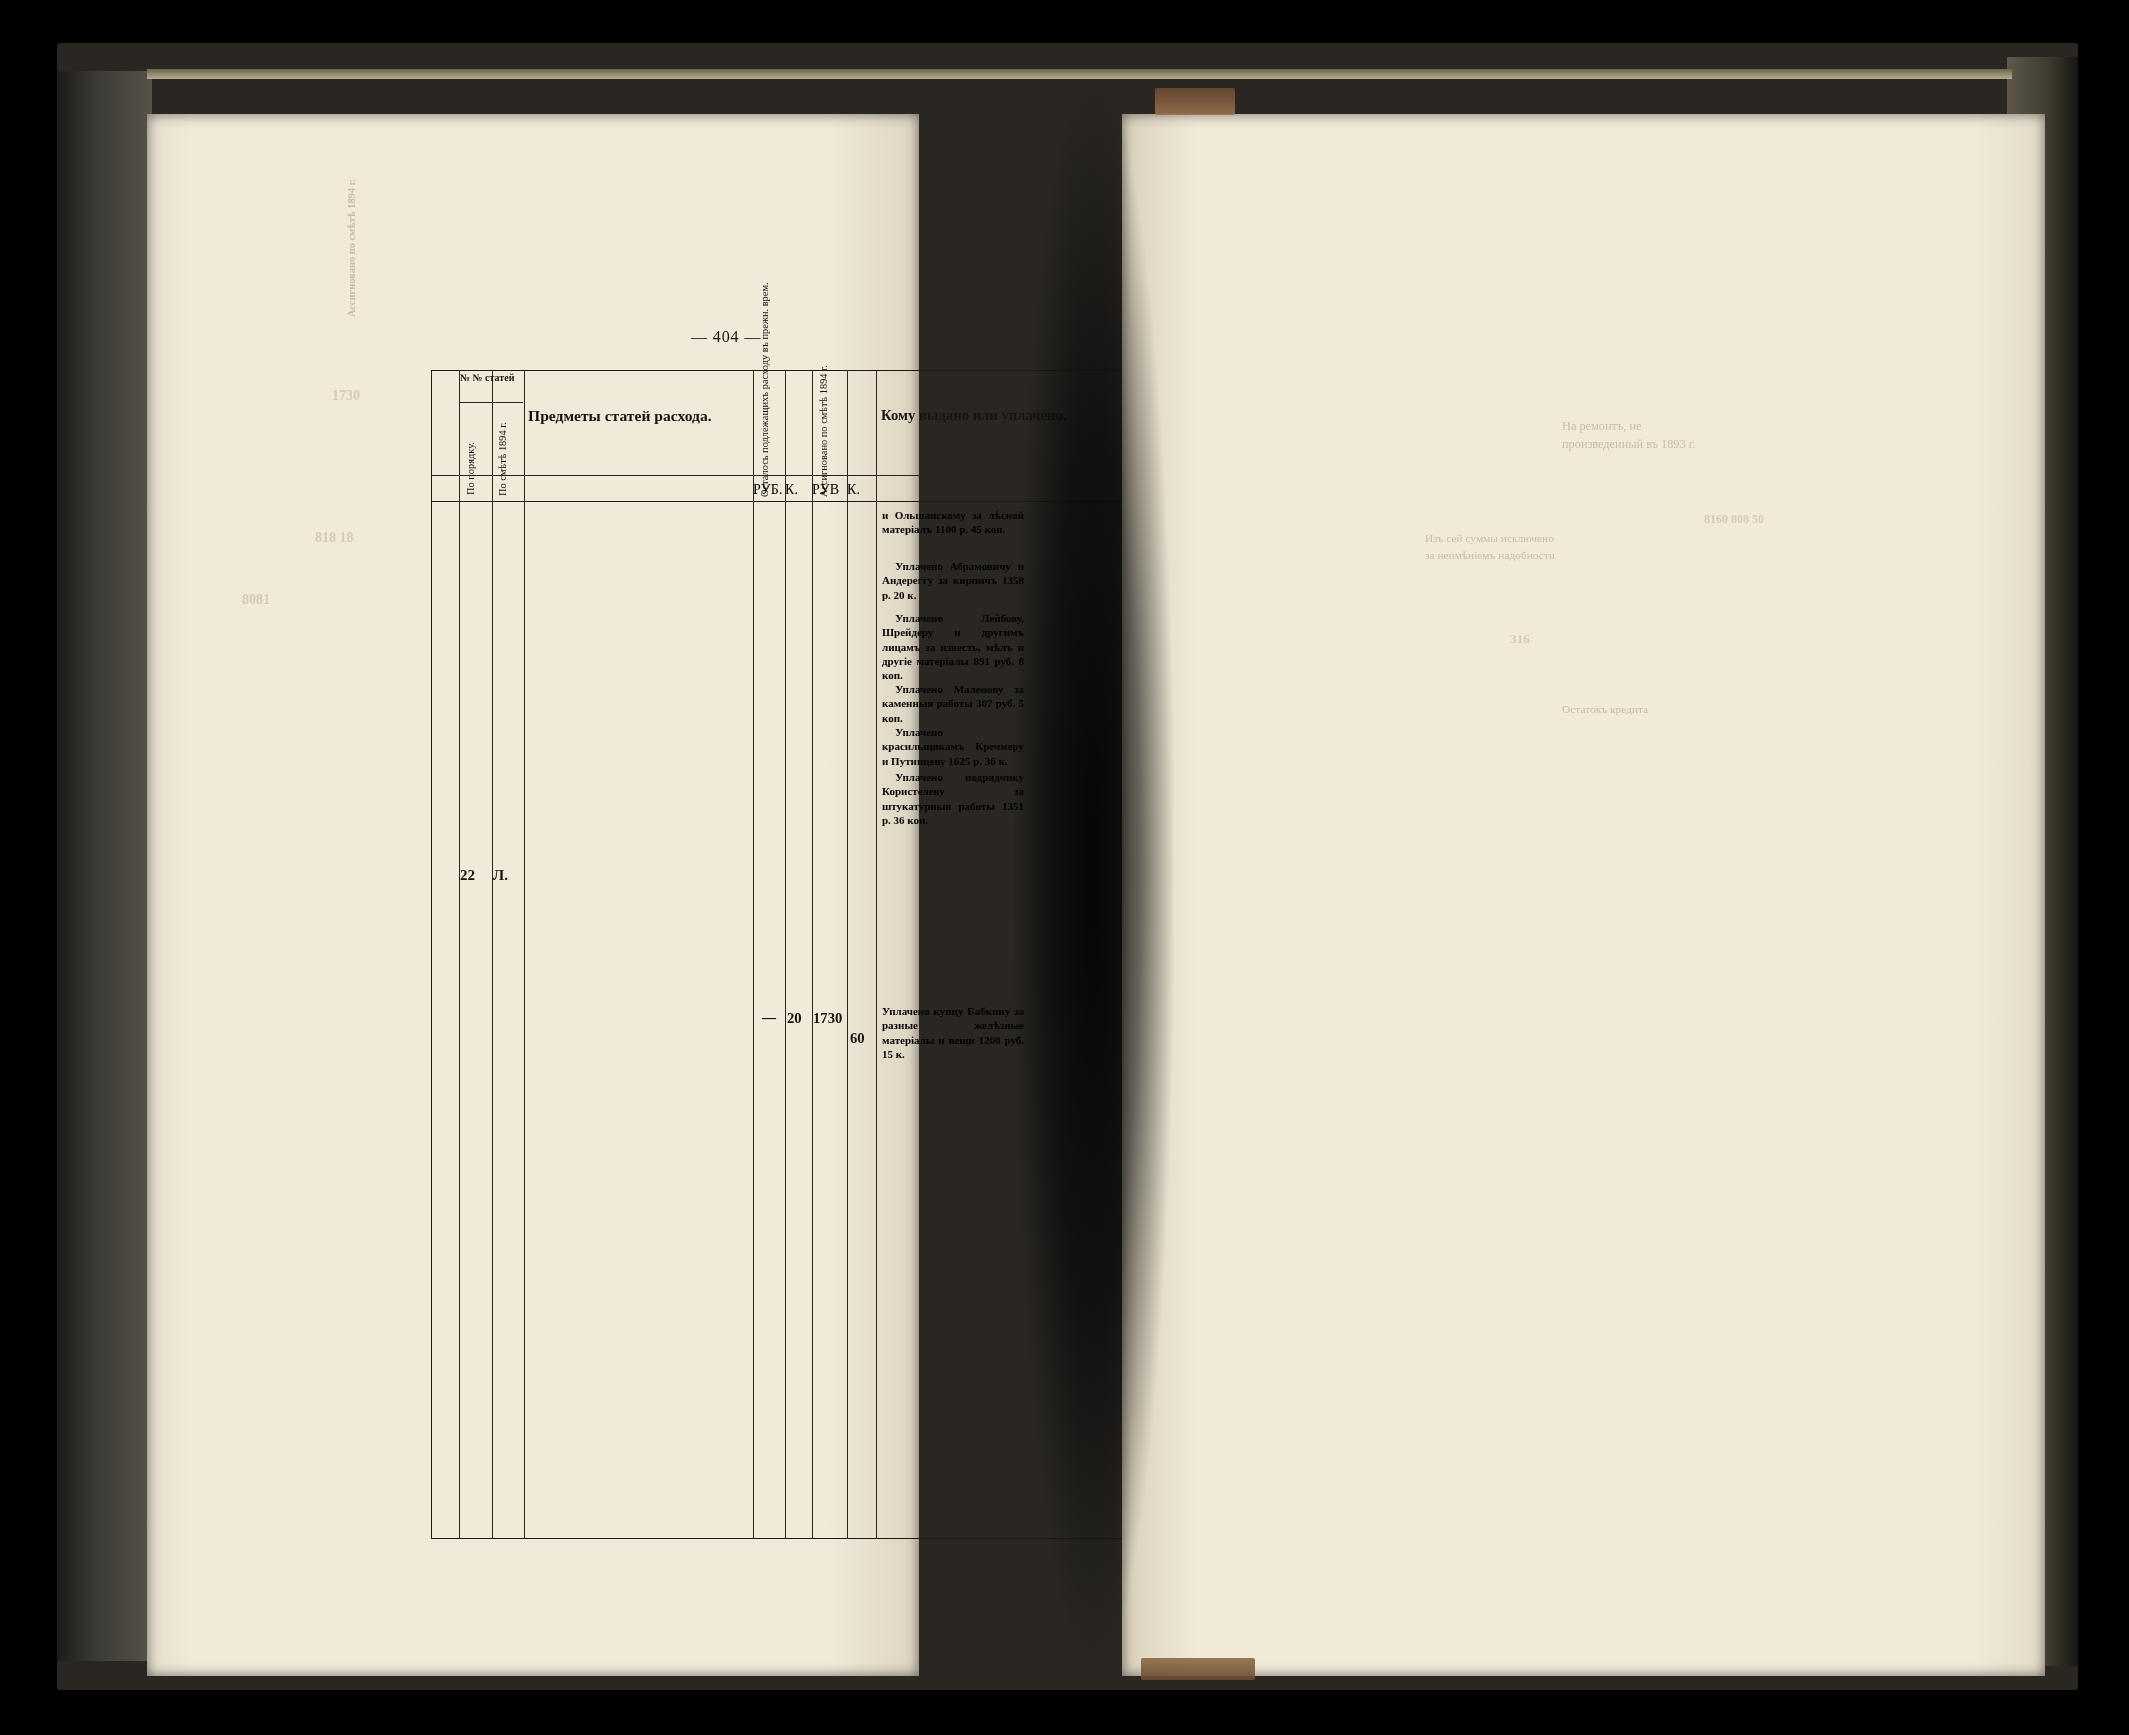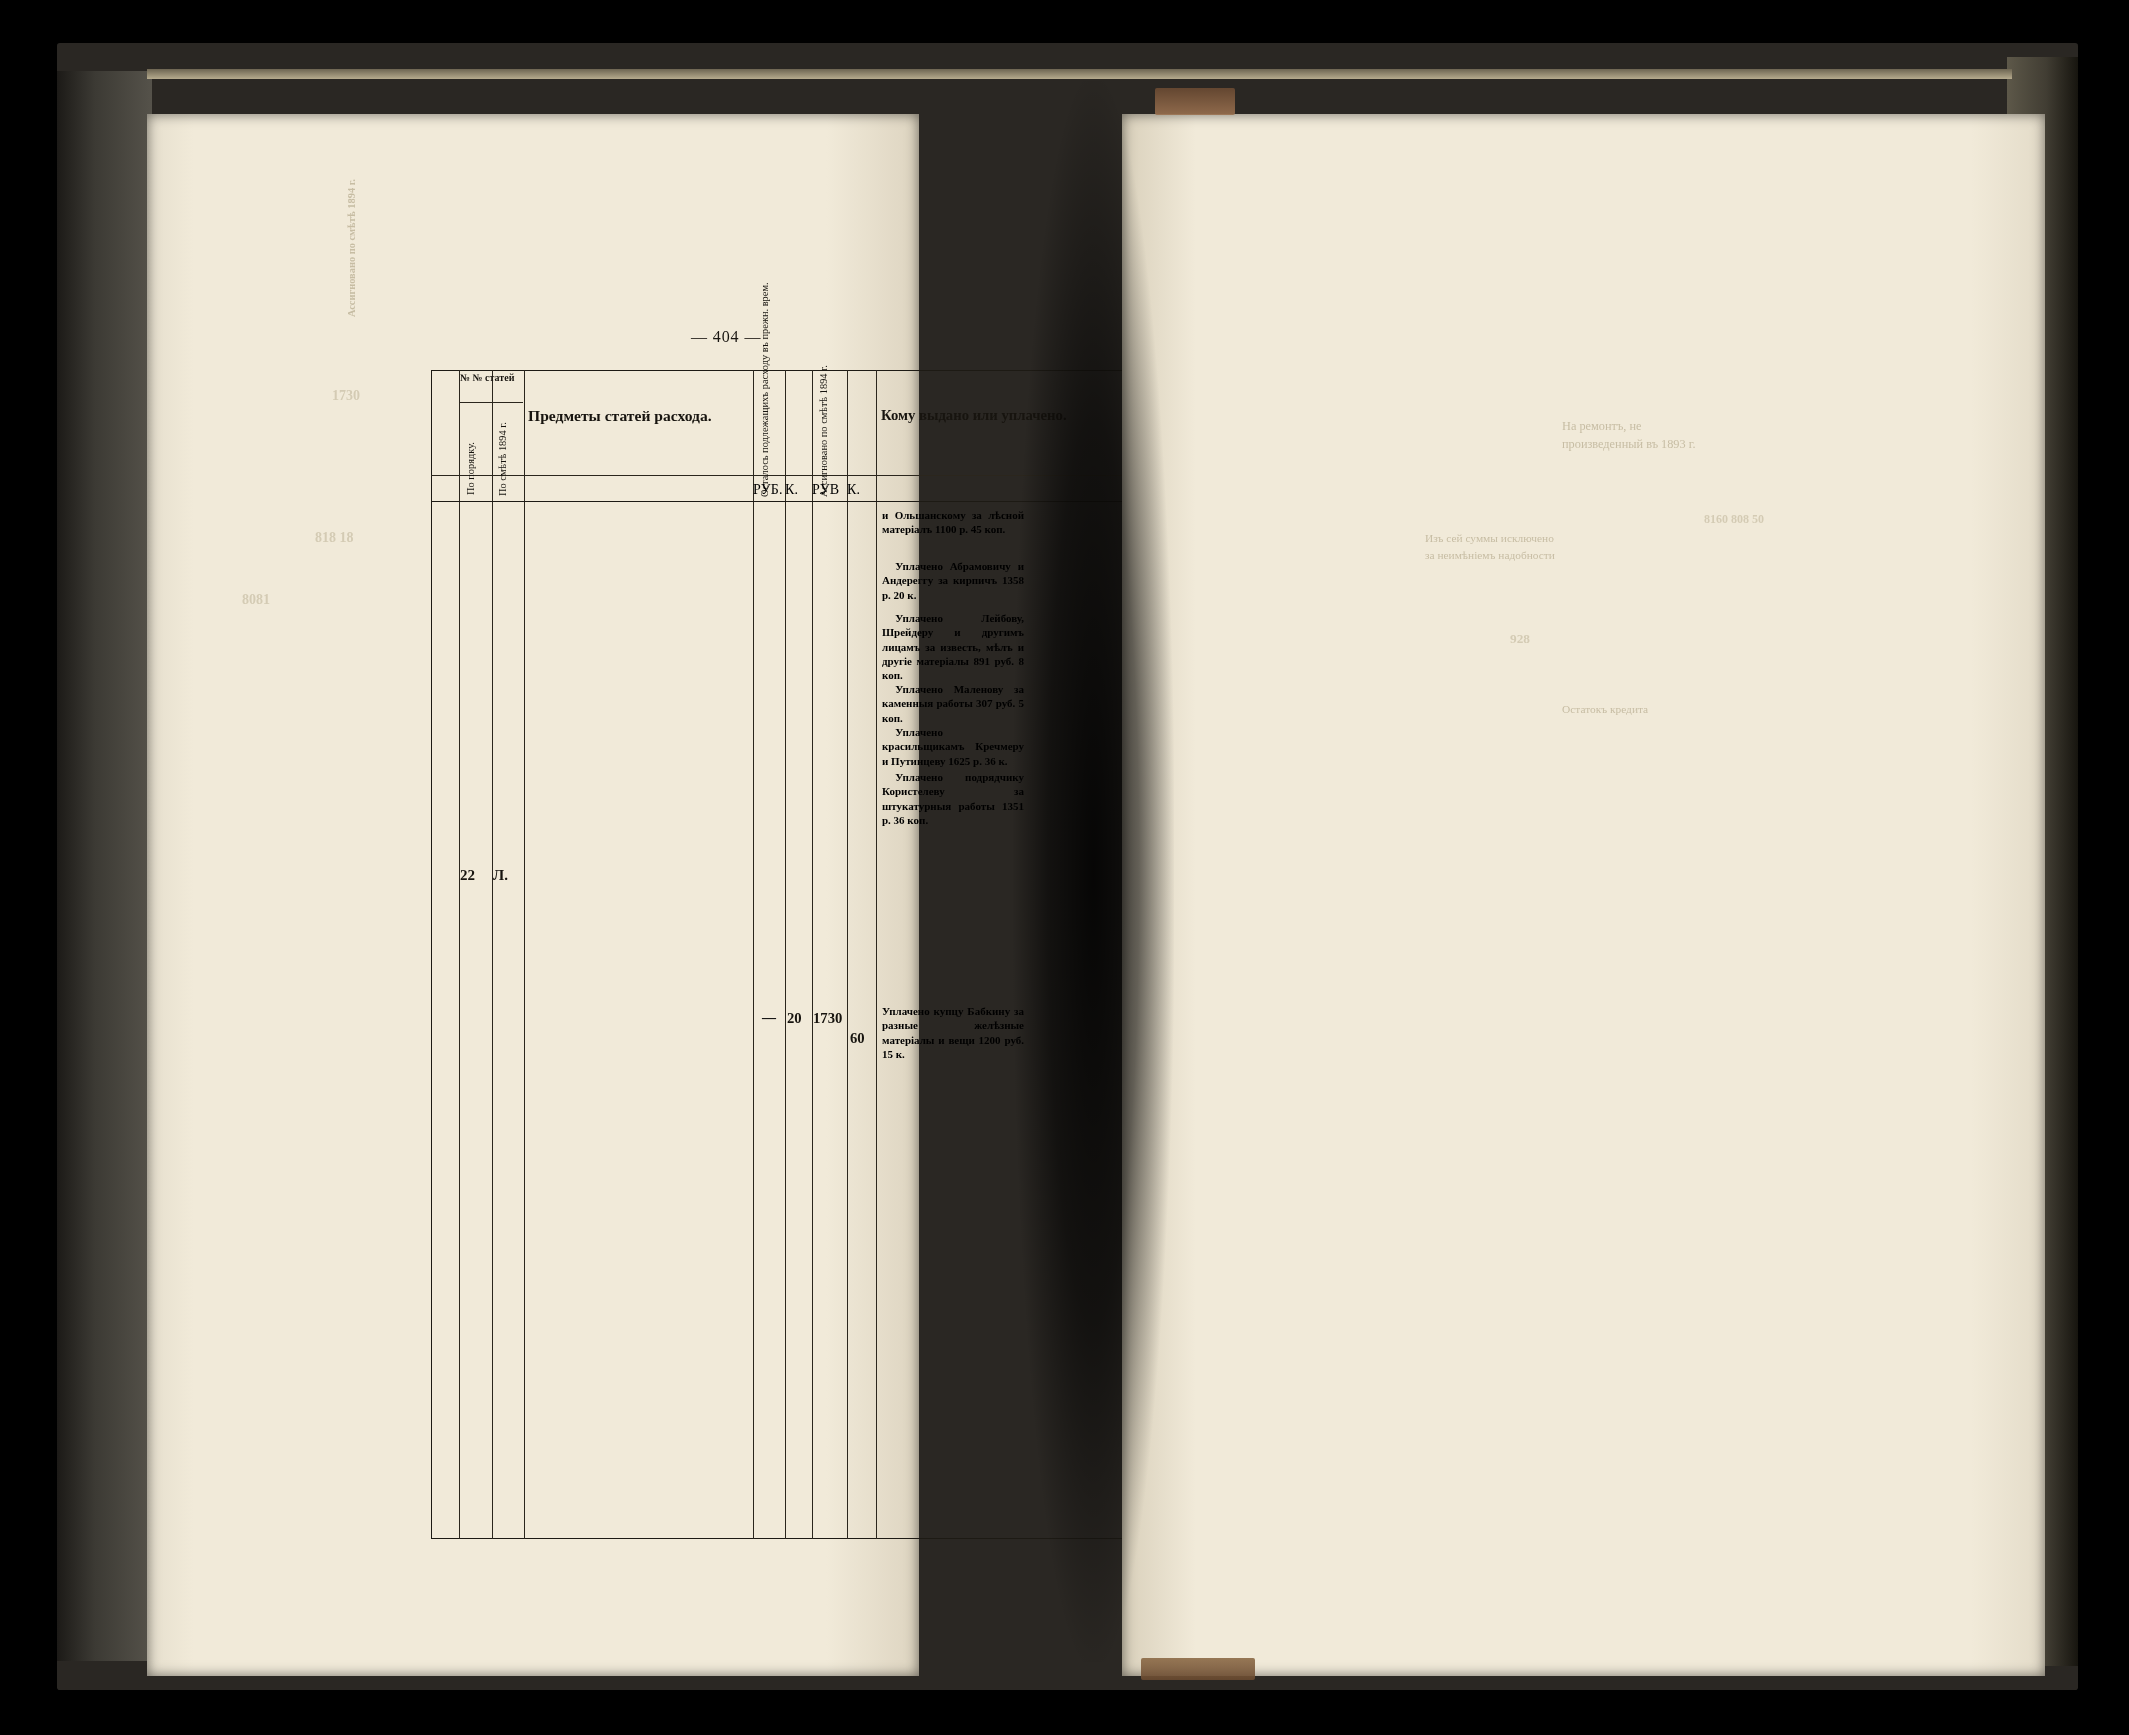--- a/index.html
+++ b/index.html
@@ -122,21 +122,21 @@
 
         <div class="small just" style="position:absolute;left:451px;top:634px;width:142px;">Уплачено купцу Бабкину за разные желѣзные матеріалы и вещи 1200 руб. 15 к.</div>
       </div>
     </div>
 
     <div class="page right">
 
       <div class="cap ghost" style="left:440px;top:303px;width:156px;font-size:12.3px;line-height:1.5;">На ремонтъ, не произведенный въ 1893 г.</div>
       <div class="cap ghost2" style="left:582px;top:398px;font-size:12px;font-weight:700;">8160 808 50</div>
       <div class="cap ghost" style="left:303px;top:416px;width:133px;font-size:11.4px;line-height:1.5;">Изъ сей суммы исключено за неимѣніемъ надобности</div>
-      <div class="cap ghost2" style="left:388px;top:517px;font-size:13.3px;font-weight:700;">928</div>
+      <div class="cap ghost2" style="left:388px;top:517px;font-size:13.3px;font-weight:700;">316</div>
       <div class="cap ghost" style="left:440px;top:587px;width:142px;font-size:11.4px;line-height:1.5;">Остатокъ кредита</div>
 
     </div>
 
     <div class="blot a"></div>
     <div class="blot b"></div>
     <div class="spine-shadow"></div>
   </div>
 </div>
 

